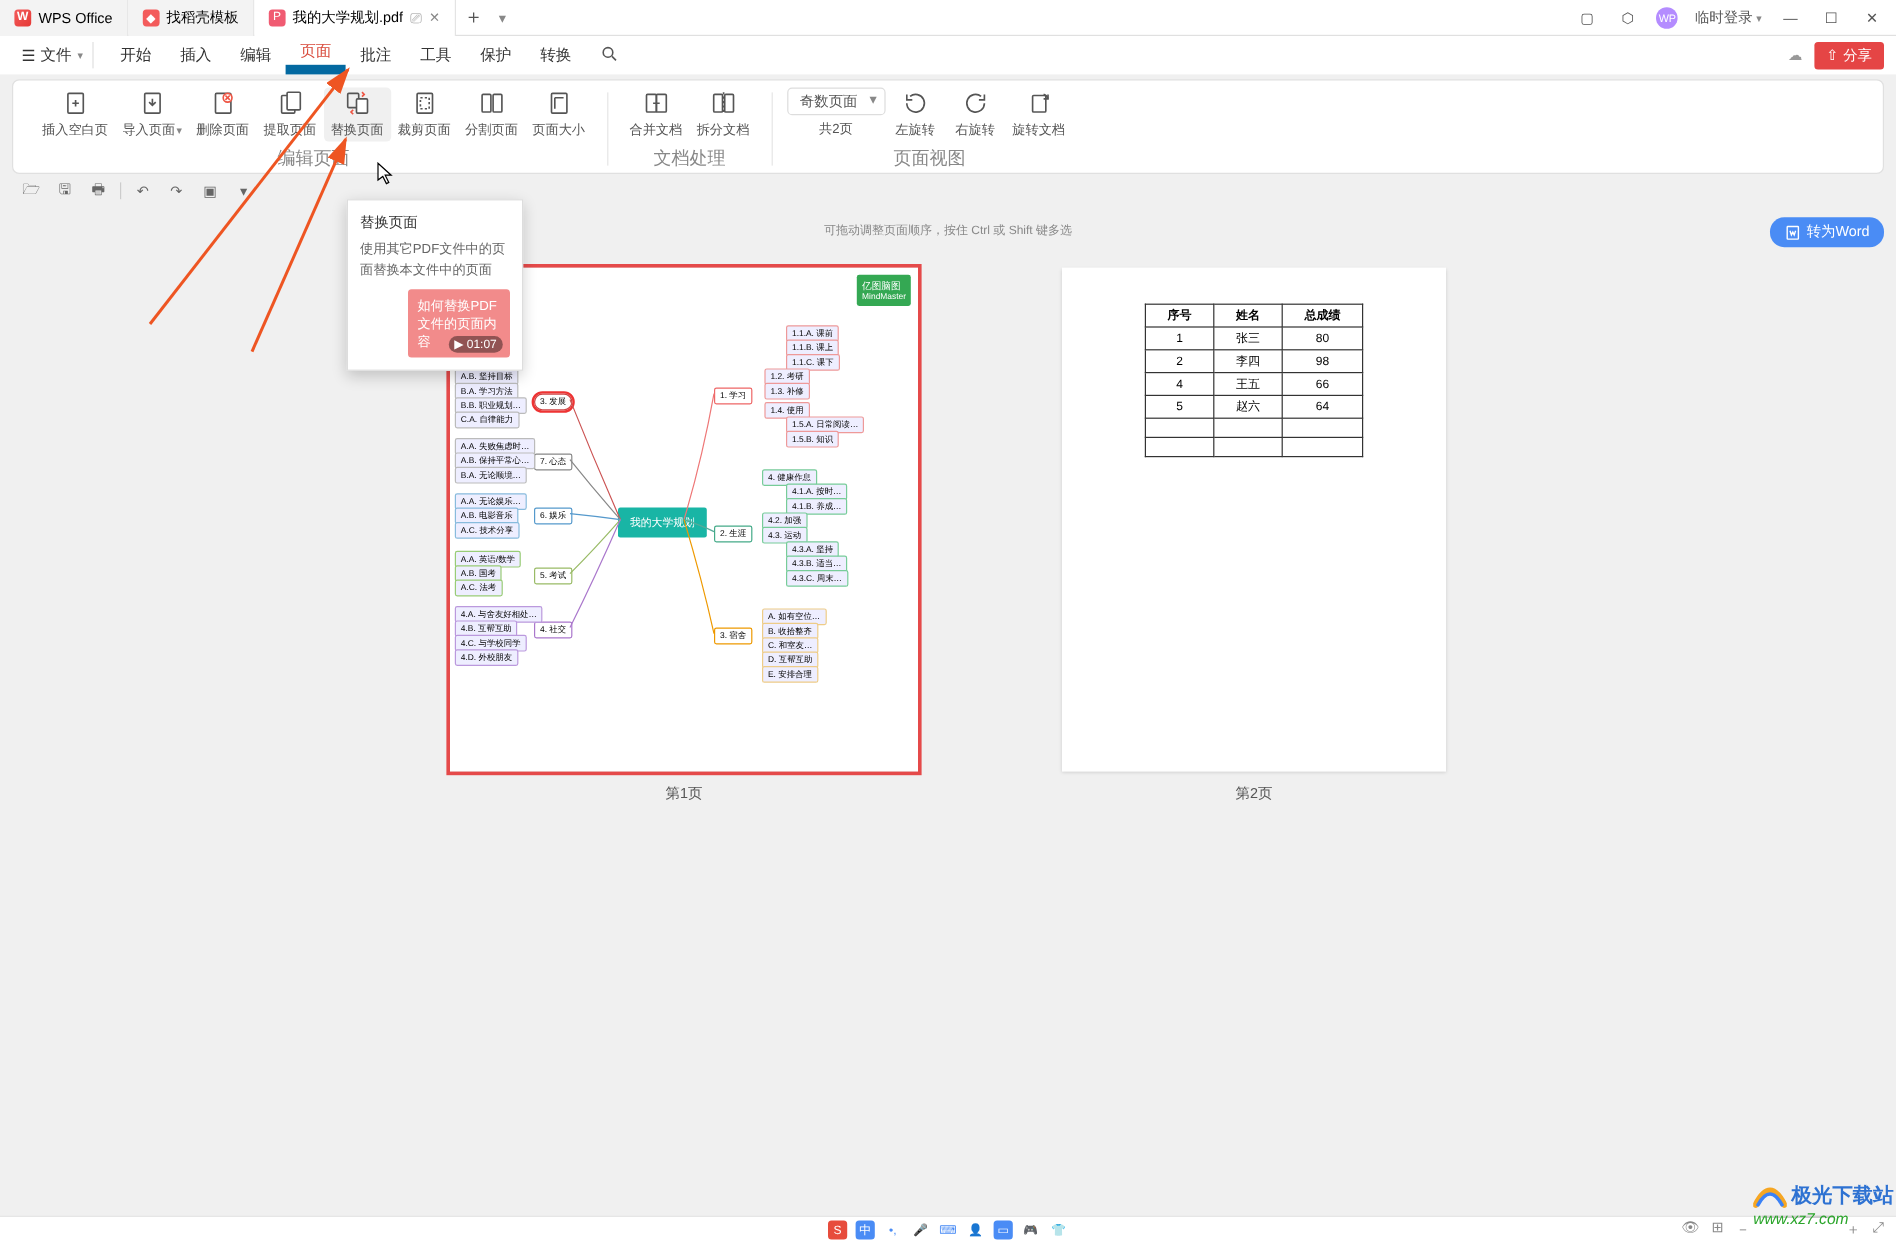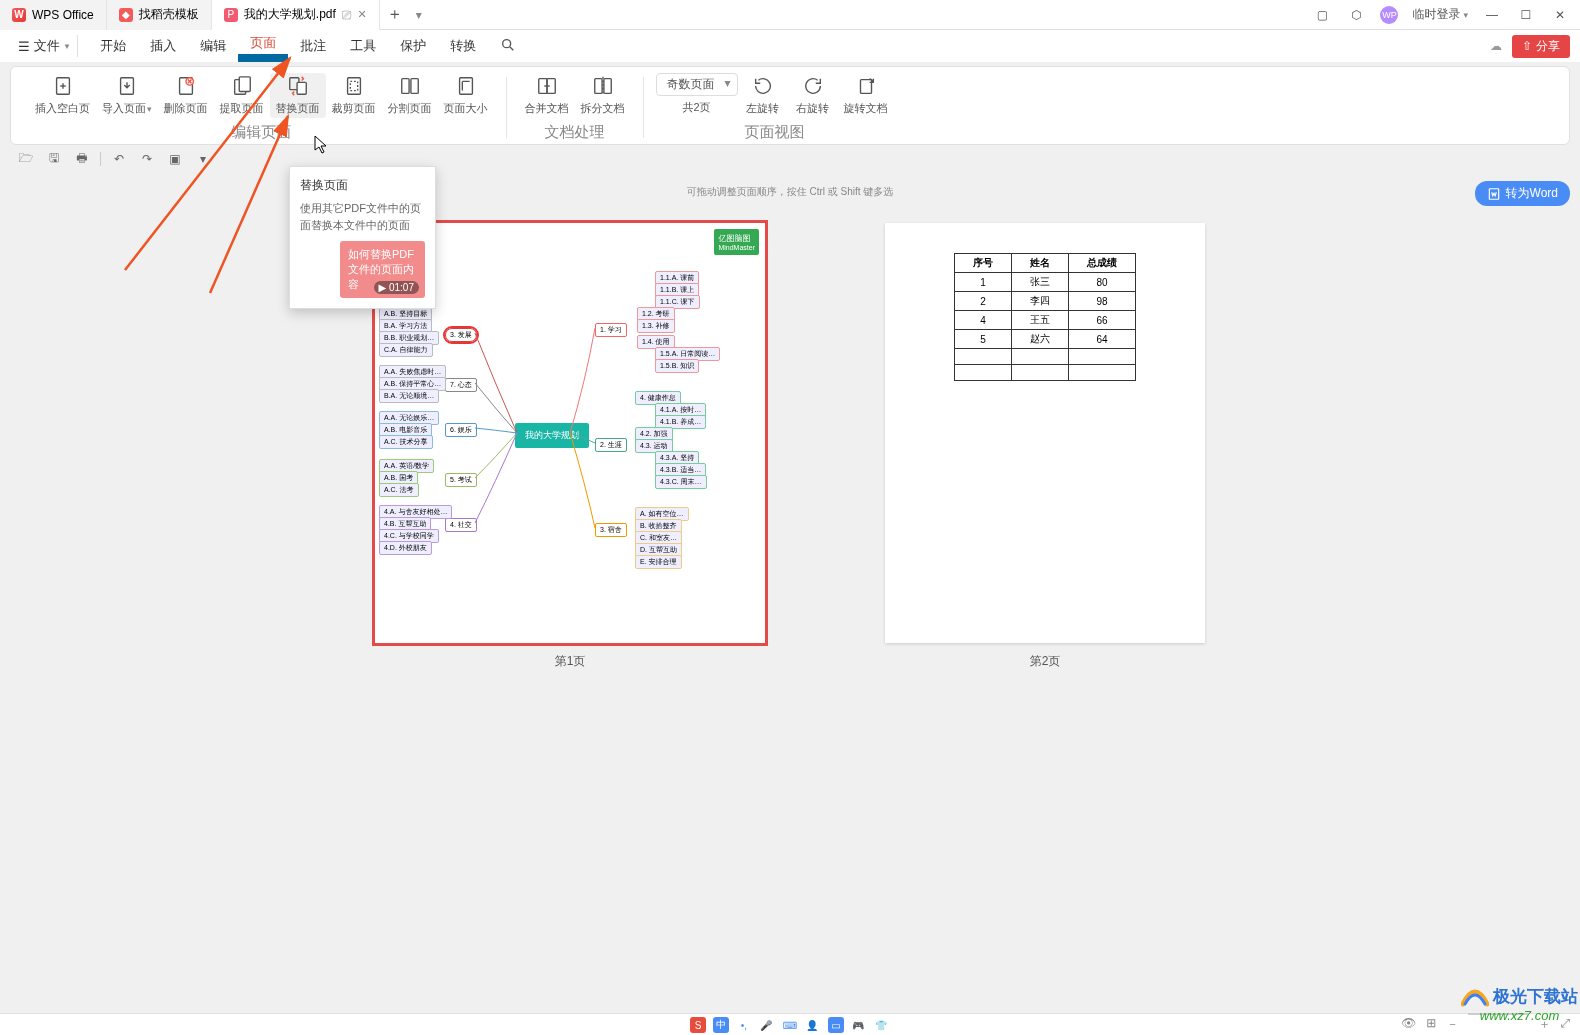--- a/index.html
+++ b/index.html
@@ -403,21 +403,21 @@
     justify-content: center;
     font-size: 10px;
     color: #fff;
   }
 
   
   .watermark {
     position: absolute;
     right: 2px;
     bottom: 12px;
-    text-align: center;
+    text-align: left;
     z-index: 80;
   }
   .watermark .wm-top {
     font-size: 17px;
     font-weight: bold;
     color: #2e72d2;
   }
   .watermark .wm-url {
     font-size: 13px;
     color: #2aa52a;

